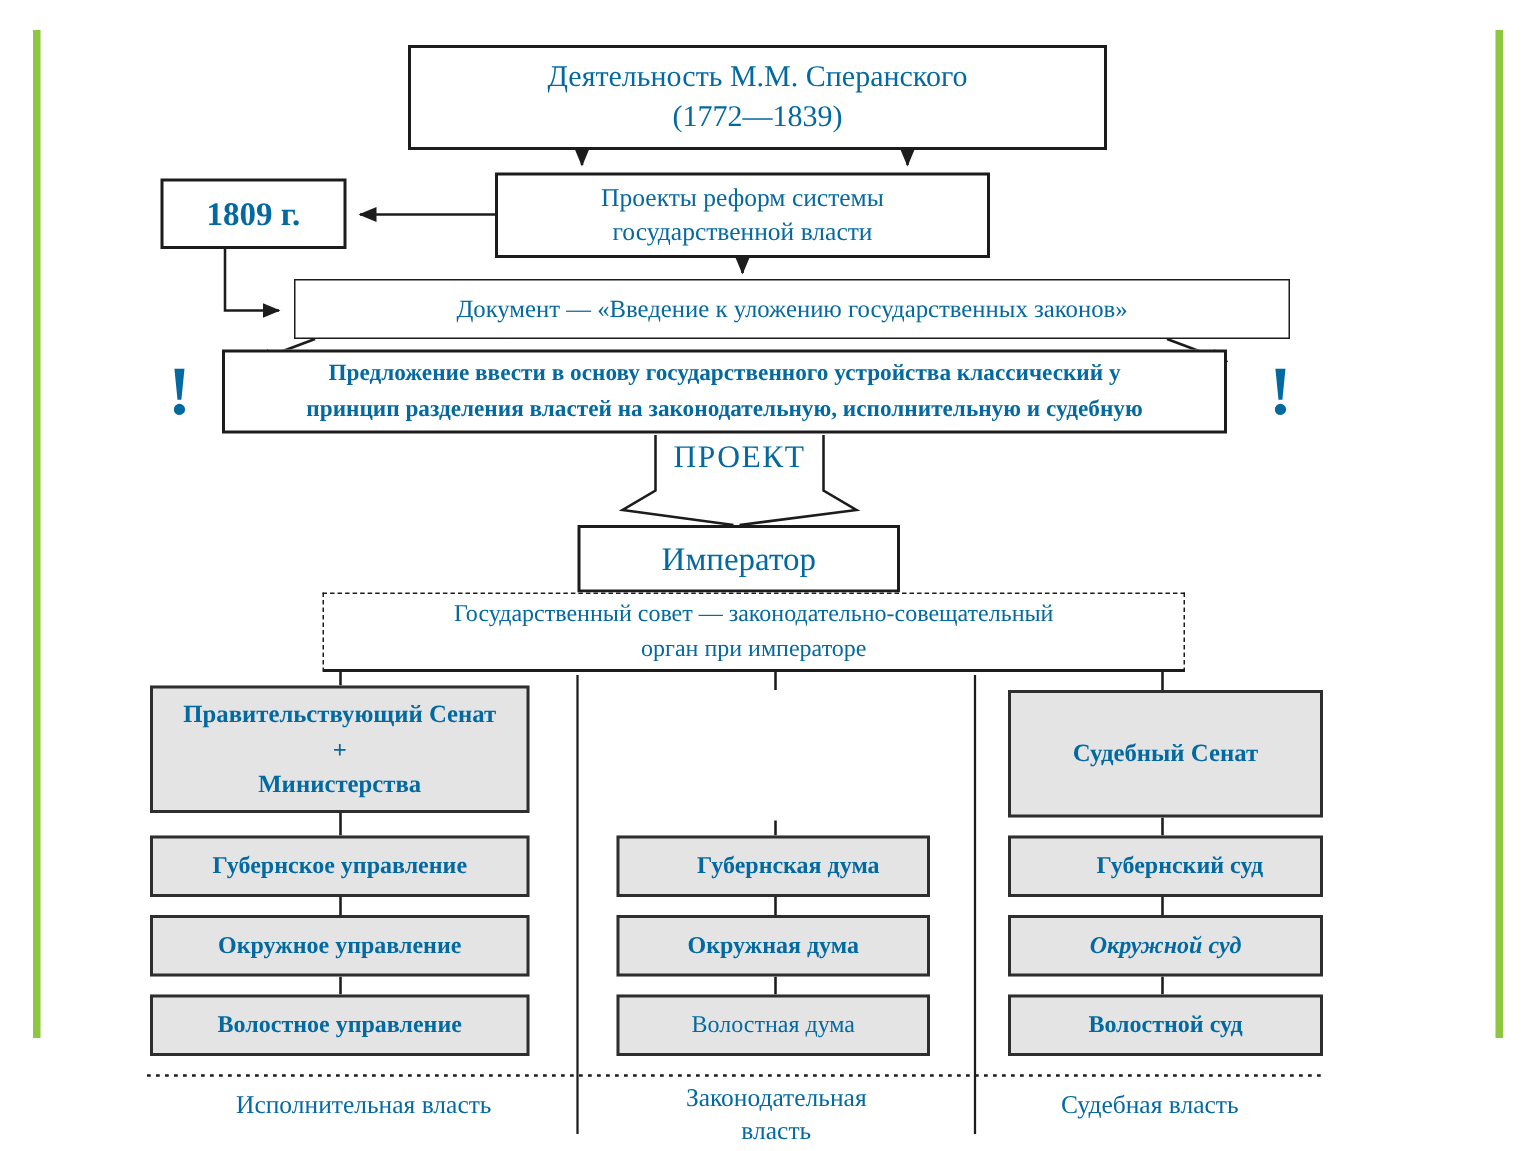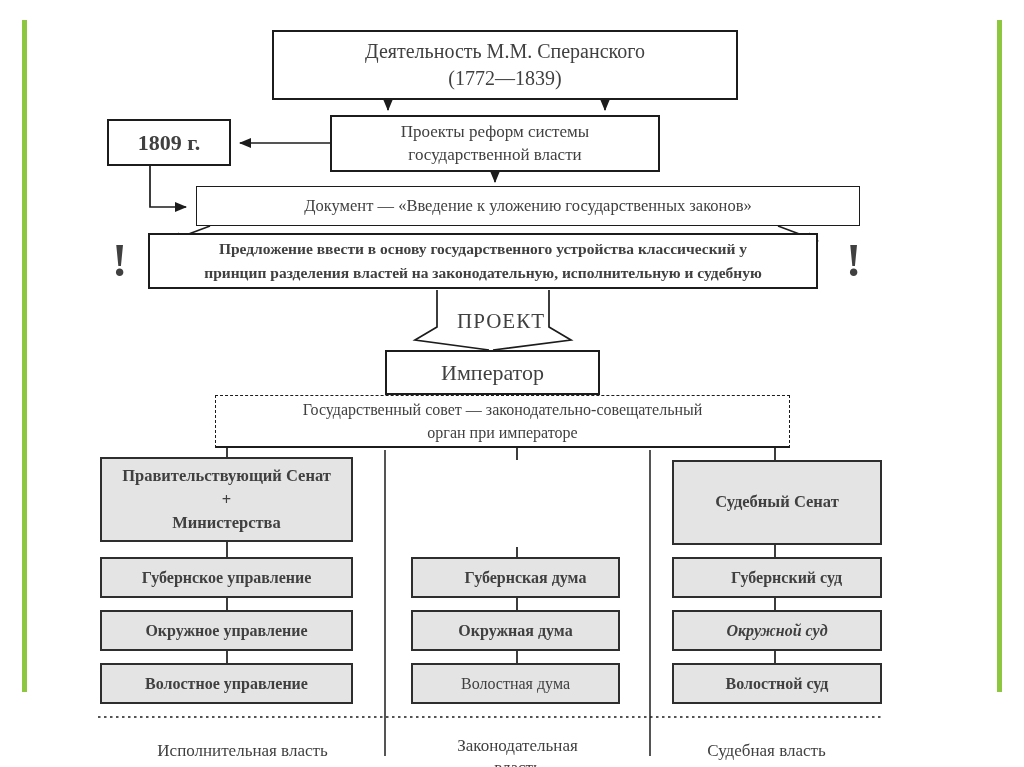--- a/index.html
+++ b/index.html
@@ -1,18 +1,18 @@
 <!DOCTYPE html>
 <html><head>
 <meta charset="utf-8">
 <style>
   html,body{margin:0;padding:0;background:#ffffff;}
   .stage{
     position:relative;width:1024px;height:767px;background:#ffffff;
-    font-family:"Liberation Serif","DejaVu Serif",serif;color:#404040;
+    font-family:"Liberation Serif","DejaVu Serif",serif;color:#0369a1;
     overflow:hidden;
   }
   .box{
     position:absolute;box-sizing:border-box;background:#fff;
     border:2px solid #1c1c1c;display:flex;align-items:center;justify-content:center;
     text-align:center;white-space:pre-line;line-height:1.35;
   }
   .gray{
     background:#e4e4e4;border:2px solid #2e2e2e;
   }
@@ -23,21 +23,21 @@
     position:absolute;font-weight:700;font-size:46px;line-height:1;
     font-family:"Liberation Serif",serif;
   }
   .proj{
     position:absolute;font-size:21px;letter-spacing:1px;white-space:nowrap;
     display:flex;align-items:center;justify-content:center;
   }
   svg.overlay{position:absolute;left:0;top:0;}
   .greenbar{position:absolute;width:5px;background:#8dc63f;}
   .footerlbl{
-    position:absolute;text-align:center;font-size:17px;white-space:pre-line;line-height:1.3;margin-top:14px;
+    position:absolute;text-align:center;font-size:17px;white-space:pre-line;line-height:1.3;
   }
 </style>
 </head>
 <body>
 
 <div class="stage">
 
   <div class="greenbar" style="left:22px;top:20px;height:672px;"></div>
   <div class="greenbar" style="left:997px;top:20px;height:672px;"></div>
 
@@ -89,21 +89,21 @@
   <div class="box" style="left:330px;top:115px;width:330px;height:57px;font-size:17px;">Проекты реформ системы
 государственной власти</div>
 
   <div class="box" style="left:196px;top:186px;width:664px;height:40px;font-size:16.5px;border-width:1.6px;">Документ — «Введение к уложению государственных законов»</div>
 
   <div class="excl" style="left:112px;top:238px;">!</div>
   <div class="box" style="left:148px;top:233px;width:670px;height:56px;font-size:15.5px;font-weight:700;line-height:1.55;">Предложение ввести в основу государственного устройства классический у
 принцип разделения властей на законодательную, исполнительную и судебную</div>
   <div class="excl" style="left:846px;top:238px;">!</div>
 
-  <div class="proj" style="left:437px;top:305px;width:112px;height:32px;margin-left:8px;">ПРОЕКТ</div>
+  <div class="proj" style="left:437px;top:288px;width:112px;height:32px;">ПРОЕКТ</div>
 
   <div class="box" style="left:385px;top:350px;width:215px;height:45px;font-size:22px;">Император</div>
 
   <div class="box dashedbox" style="left:215px;top:395px;width:575px;height:53px;font-size:16px;line-height:1.45;">Государственный совет — законодательно-совещательный
 орган при императоре</div>
 
   <div class="box gray" style="left:100px;top:457px;width:253px;height:85px;font-size:16.5px;font-weight:700;line-height:1.45;">Правительствующий Сенат
 +
 Министерства</div>
   <div class="box gray" style="left:100px;top:557px;width:253px;height:41px;font-size:16px;font-weight:700;">Губернское управление</div>

